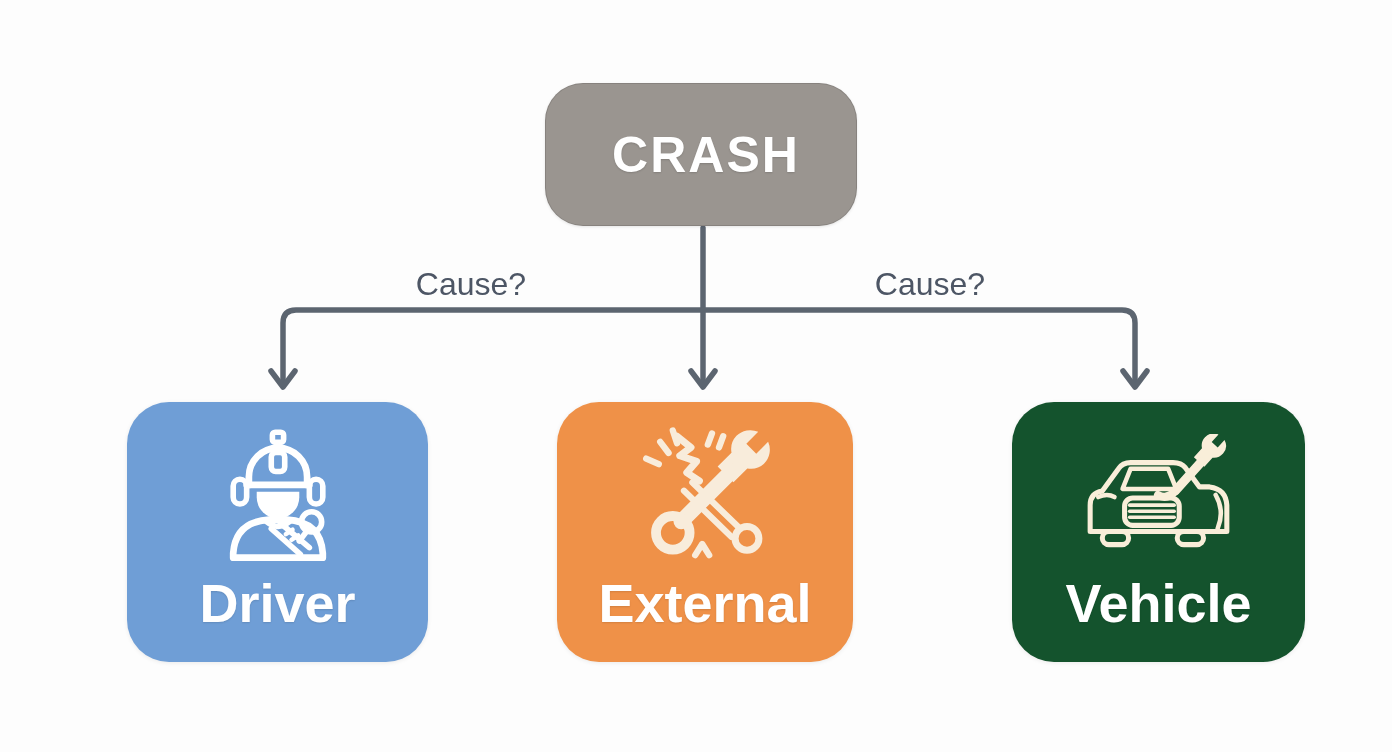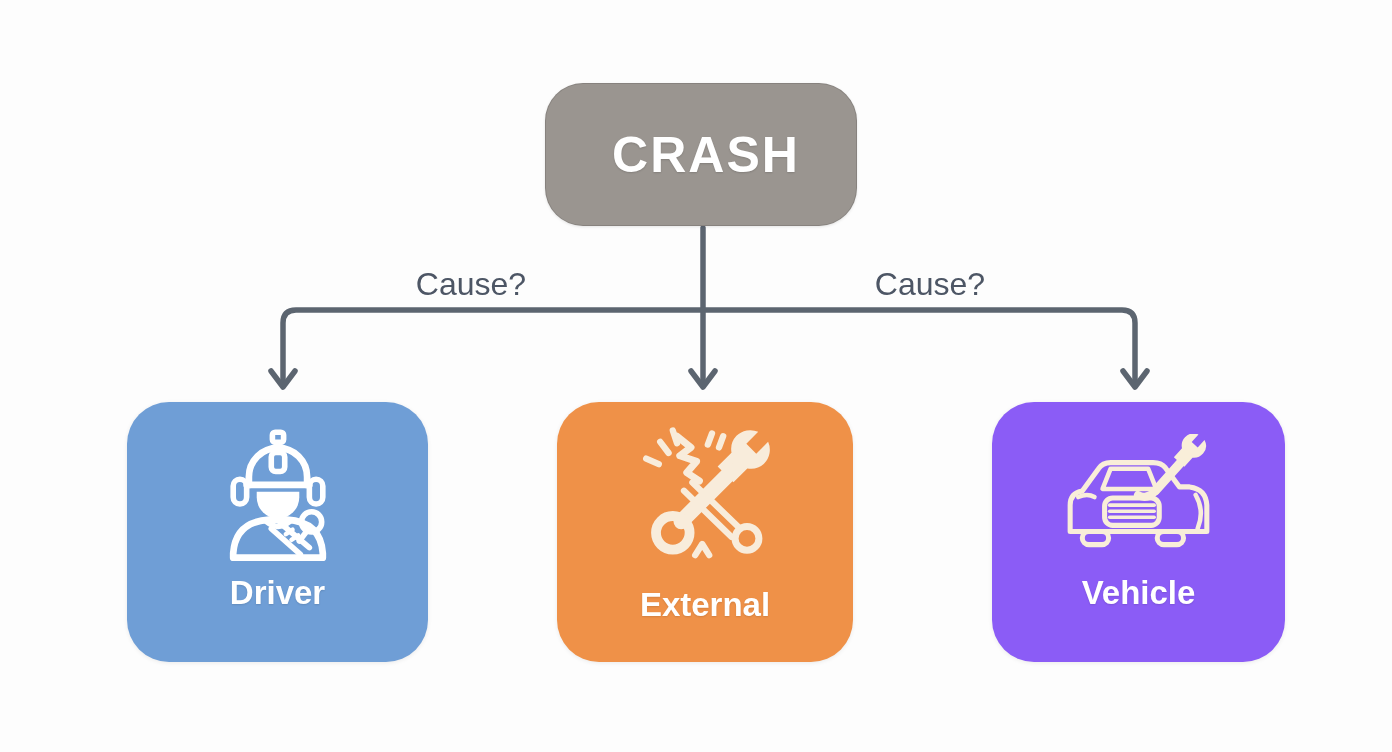--- a/index.html
+++ b/index.html
@@ -38,32 +38,32 @@
     text-shadow: 0 1px 2px rgba(0,0,0,0.15);
   }
   .child-node {
     top: 402px;
     height: 260px;
     border-radius: 42px;
     box-shadow: 0 1px 4px rgba(0,0,0,0.08);
     justify-content: flex-start;
   }
   .child-node.driver  { left: 127px;  width: 301px; }
-  .child-node.external{ left: 557px;  width: 296px; gap: 12px; }
+  .child-node.external{ left: 557px;  width: 296px; }
   .child-node.vehicle { left: 992px;  width: 293px; }
   .node-icon {
     height: 150px;
     margin-top: 18px;
     display: flex;
     align-items: center;
     justify-content: center;
   }
   .node-label {
     margin-top: 6px;
-    font-size: 33px;
+    font-size: 54px;
     font-weight: bold;
     line-height: 1;
     text-shadow: 0 1px 2px rgba(0,0,0,0.12);
   }
   .edge-label {
     position: absolute;
     top: 268px;
     width: 160px;
     text-align: center;
     font-size: 32px;
@@ -134,21 +134,21 @@
         <path d="M8 24 L17 28" stroke-width="4.5"></path>
         <path d="M27 4 L30 13" stroke-width="4.5"></path>
         <path d="M55 6 L52 14" stroke-width="4.5"></path>
         <path d="M63 8 L60 16" stroke-width="4.5"></path>
         <path d="M43 93 L48 85 L53 93" stroke-width="4.5"></path>
       </svg>
     </span>
     <span class="node-label" style="color: rgb(255, 255, 255);">External</span>
   </div>
 
-  <div class="node child-node vehicle" style="background-color: #8b5cf6;">
+  <div class="node child-node vehicle" style="background-color: #14532d; margin-left: 20px;">
     <span class="node-icon" style="color: rgb(249, 238, 217);">
       <svg width="162" height="122" viewBox="0 0 160 120" fill="none" stroke="currentColor" stroke-linecap="round" stroke-linejoin="round">
         <path d="M12 96 V70 Q12 58 24 56 L40 34 Q44 28 52 28 H94 Q102 28 106 33 L120 52 H130 Q146 54 147 70 V96 H12 Z" stroke-width="5"></path>
         <path d="M52 34 L44 54 H97 L89 34 Z" stroke-width="4.5"></path>
         <rect x="46" y="63" width="54" height="27" rx="8" stroke-width="5"></rect>
         <path d="M51 70 H95" stroke-width="3.5"></path>
         <path d="M51 76 H95" stroke-width="3.5"></path>
         <path d="M51 82 H95" stroke-width="3.5"></path>
         <path d="M20 62 Q29 58 36 62" stroke-width="4.5"></path>
         <rect x="24" y="96" width="26" height="13" rx="6.5" stroke-width="5"></rect>

